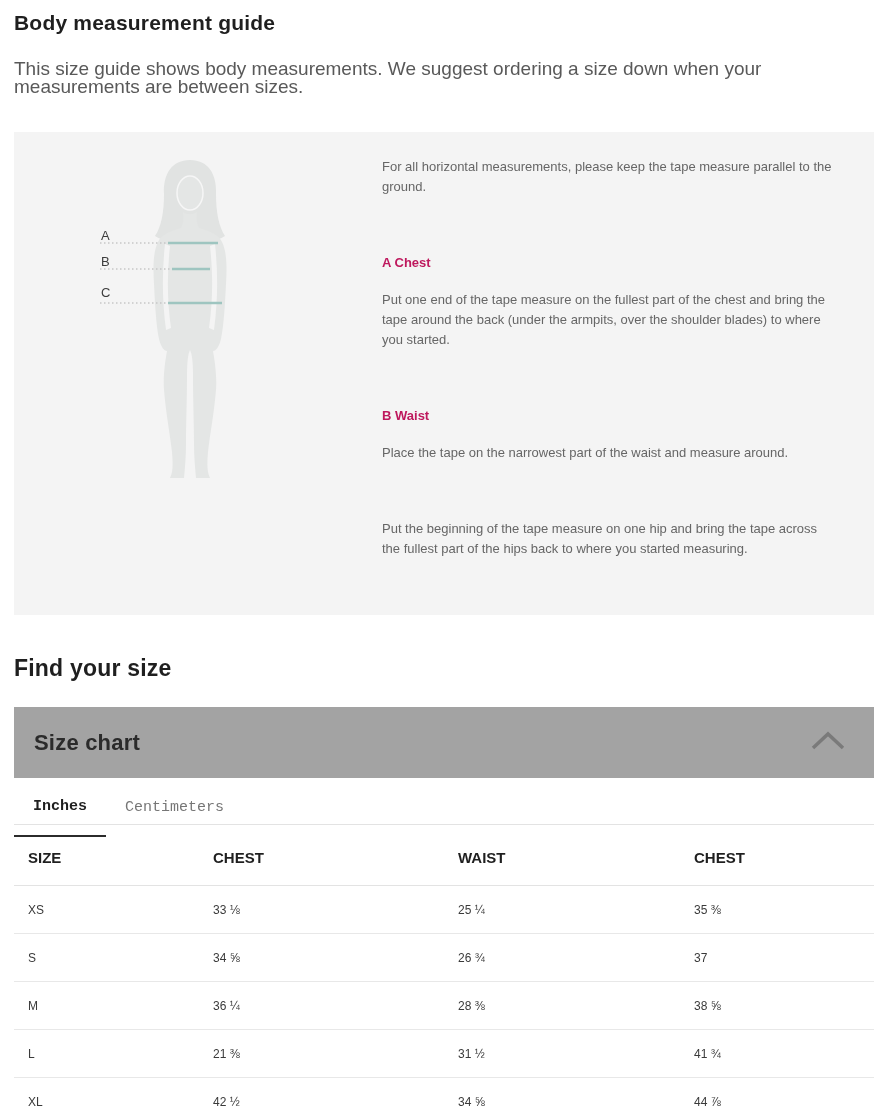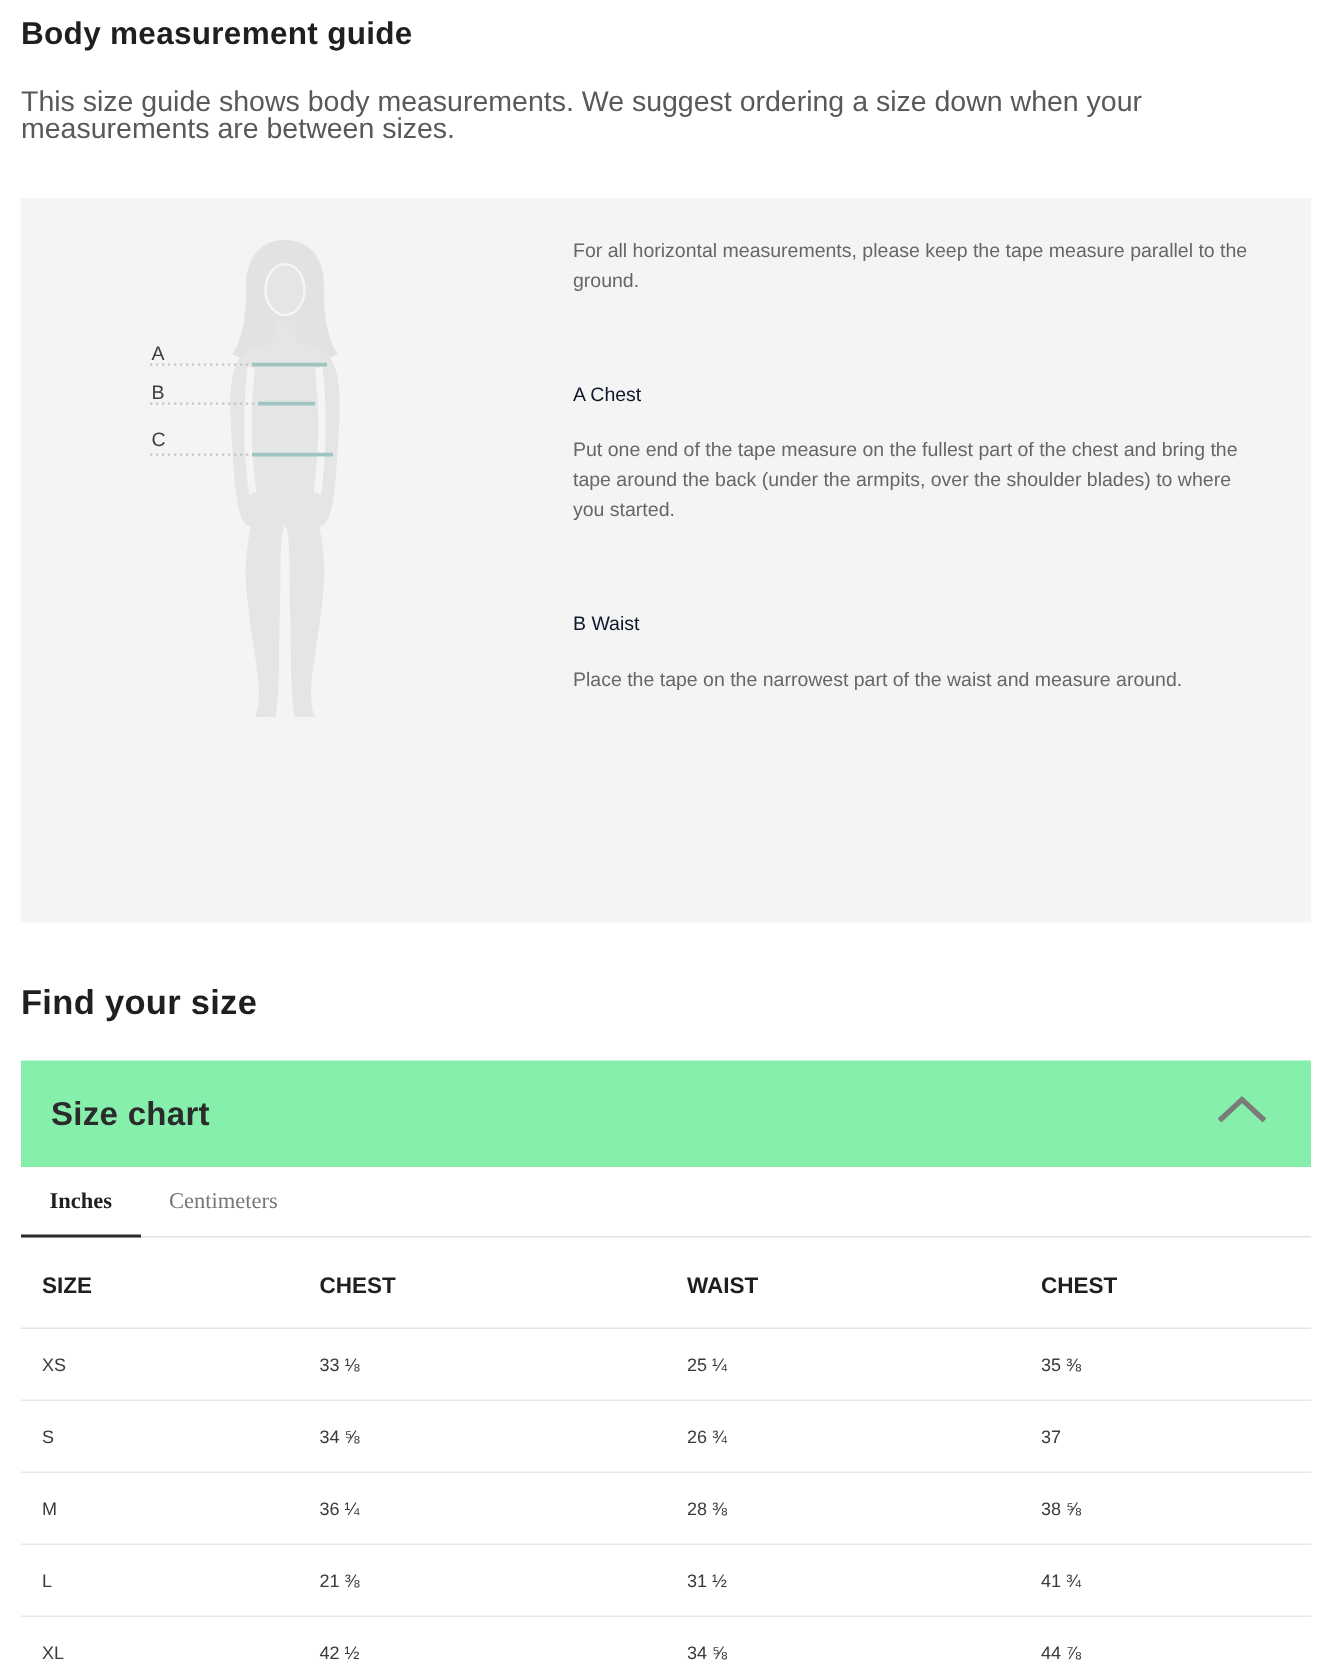--- a/index.html
+++ b/index.html
@@ -34,55 +34,55 @@
   .figure-wrap svg { display: block; }
   .instructions {
     flex: 1 1 auto;
     padding: 25px 38px 0 0;
     font-size: 13px; color: #666666; line-height: 20px;
   }
   .instructions p { margin: 0; }
   .measure-item { margin-top: 56px; }
   .measure-label {
     margin: 0 0 17px 0;
-    font-size: 13px; font-weight: normal; color: #0f172a;
+    font-size: 13px; font-weight: bold; color: #be185d;
   }
 
   
   .find-size-title {
     margin: 40px 0 0 0;
     font-size: 23px; font-weight: bold; color: #1f1f1f;
     letter-spacing: 0.2px;
   }
   .accordion {
     margin-top: 25px;
-    background: #86efac;
+    background: #a3a3a3;
     height: 71px;
     display: flex; align-items: center; justify-content: space-between;
     padding: 0 20px;
     cursor: pointer;
   }
   .accordion-label {
     font-size: 22px; font-weight: bold; color: #2b2b2b;
     letter-spacing: 0.2px;
   }
   .chevron { flex: 0 0 auto; margin-right: 8px; }
 
   
   .tabs {
     display: flex;
     border-bottom: 1px solid #e3e3e3;
     height: 47px;
   }
   .tab {
     appearance: none; background: none; border: none;
-    font-family: Liberation Serif, serif;
+    font-family: Liberation Mono, monospace;
     font-size: 15px; color: #767676;
     padding: 0 19px;
-    height: 47px; line-height: 47px;
+    height: 59px; line-height: 47px;
     cursor: pointer;
   }
   .tab.active {
     color: #1f1f1f; font-weight: bold;
     border-bottom: 2px solid #2b2b2b;
   }
 
   
   table.size-table {
     width: 100%;
@@ -177,20 +177,21 @@
         <h3 class="measure-label">A Chest</h3>
         <p>Put one end of the tape measure on the fullest part of the chest and bring the tape around the back (under the armpits, over the shoulder blades) to where you started.</p>
       </div>
 
       <div class="measure-item">
         <h3 class="measure-label">B Waist</h3>
         <p>Place the tape on the narrowest part of the waist and measure around.</p>
       </div>
 
       <div class="measure-item">
+        <p>Put the beginning of the tape measure on one hip and bring the tape across the fullest part of the hips back to where you started measuring.</p>
       </div>
     </div>
   </section>
 
   <h2 class="find-size-title">Find your size</h2>
 
   <div class="accordion">
     <span class="accordion-label">Size chart</span>
     <span class="chevron">
       <svg width="36" height="20" viewBox="0 0 36 20">

